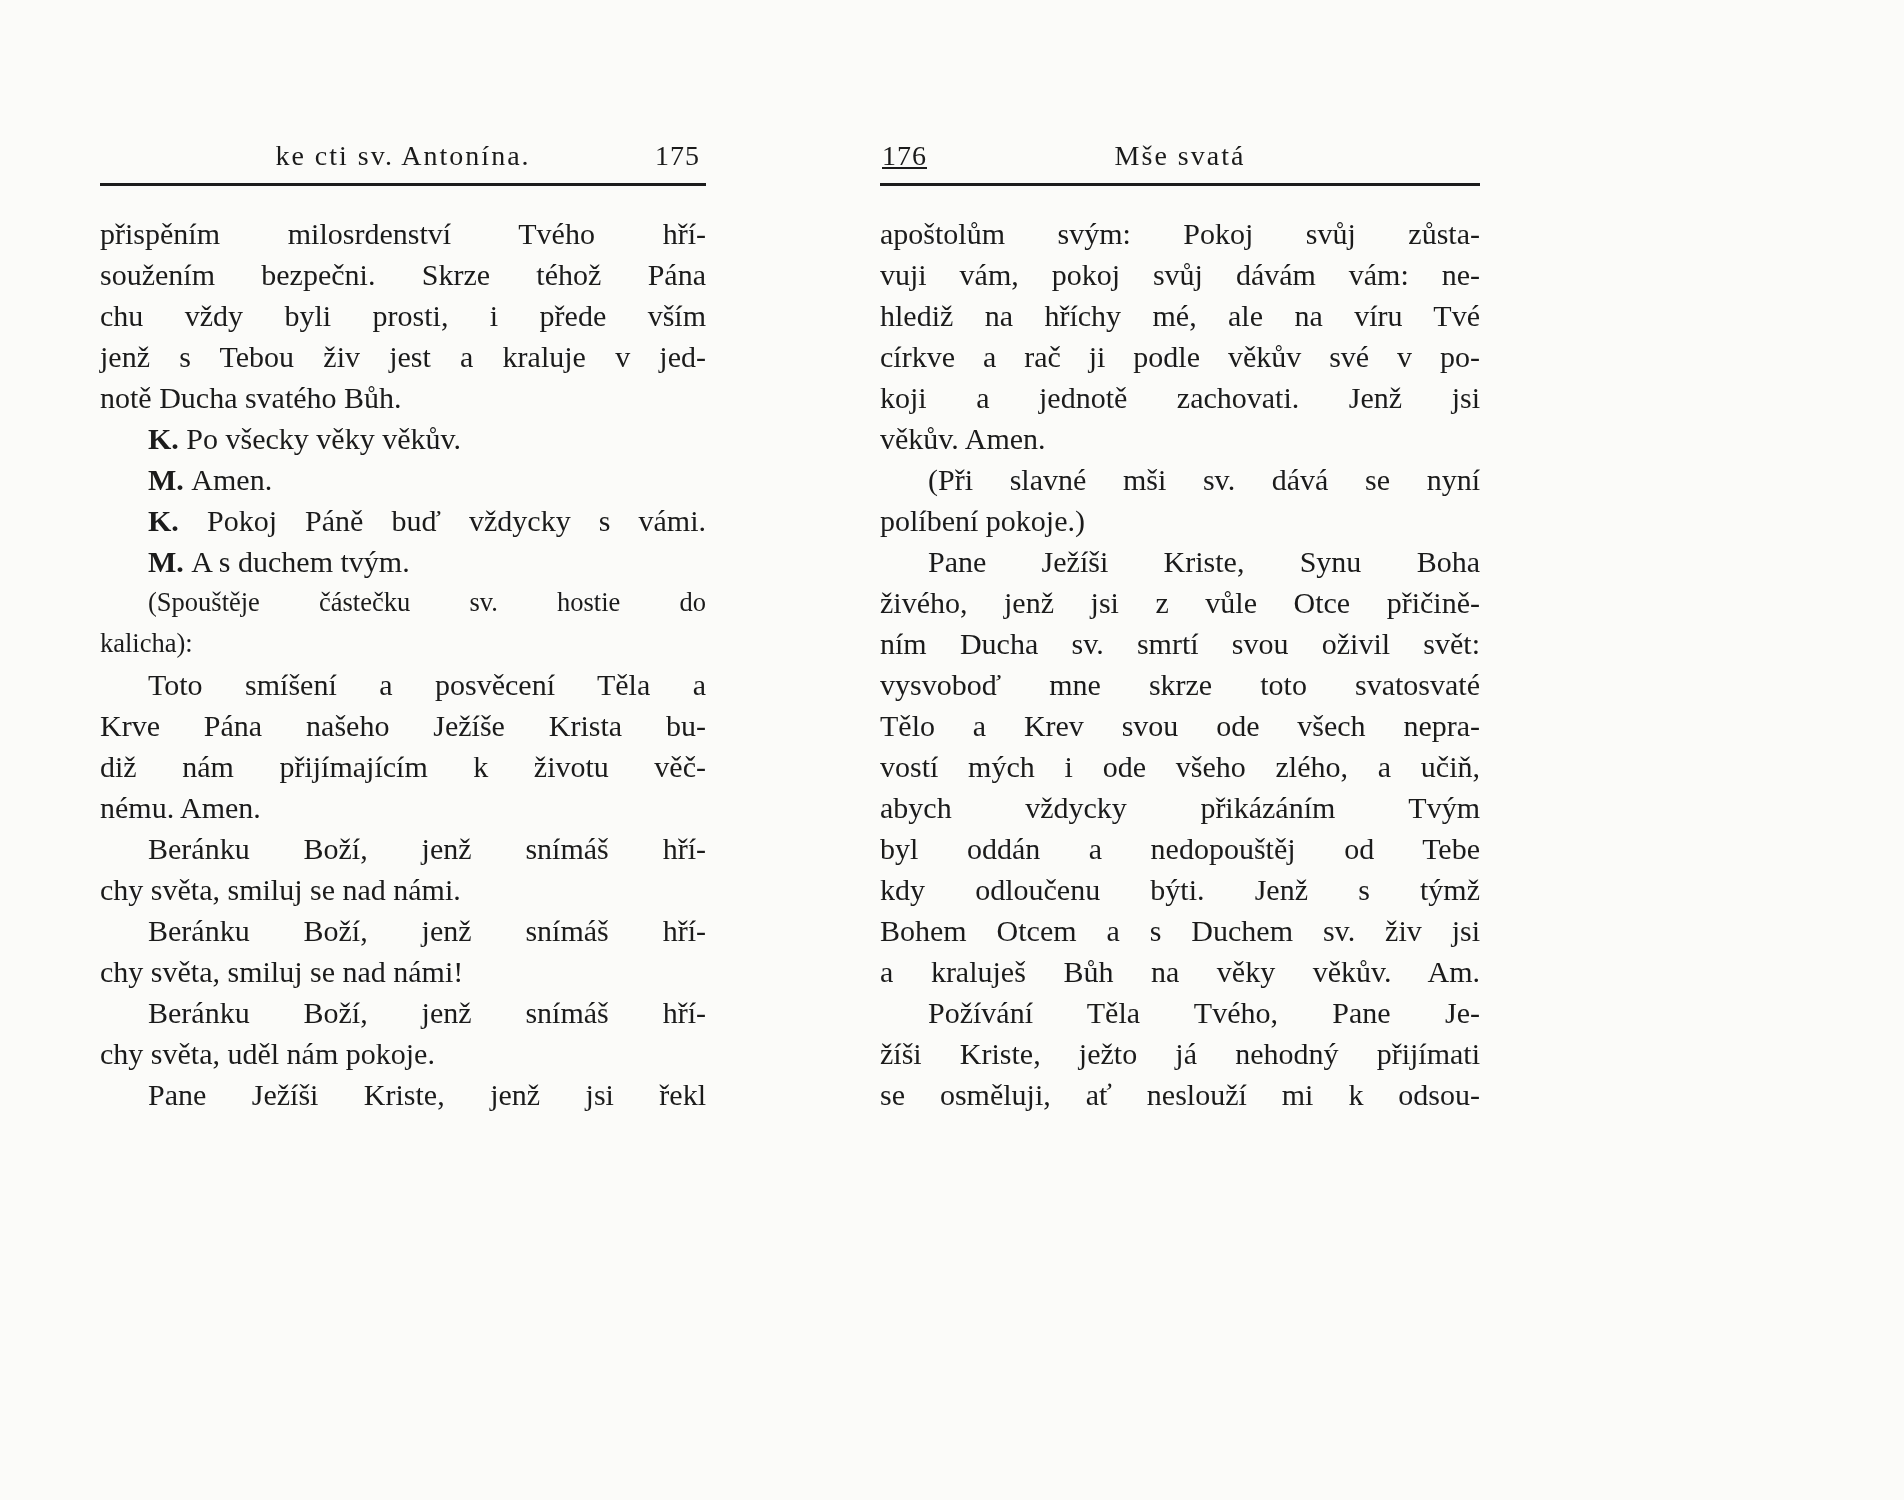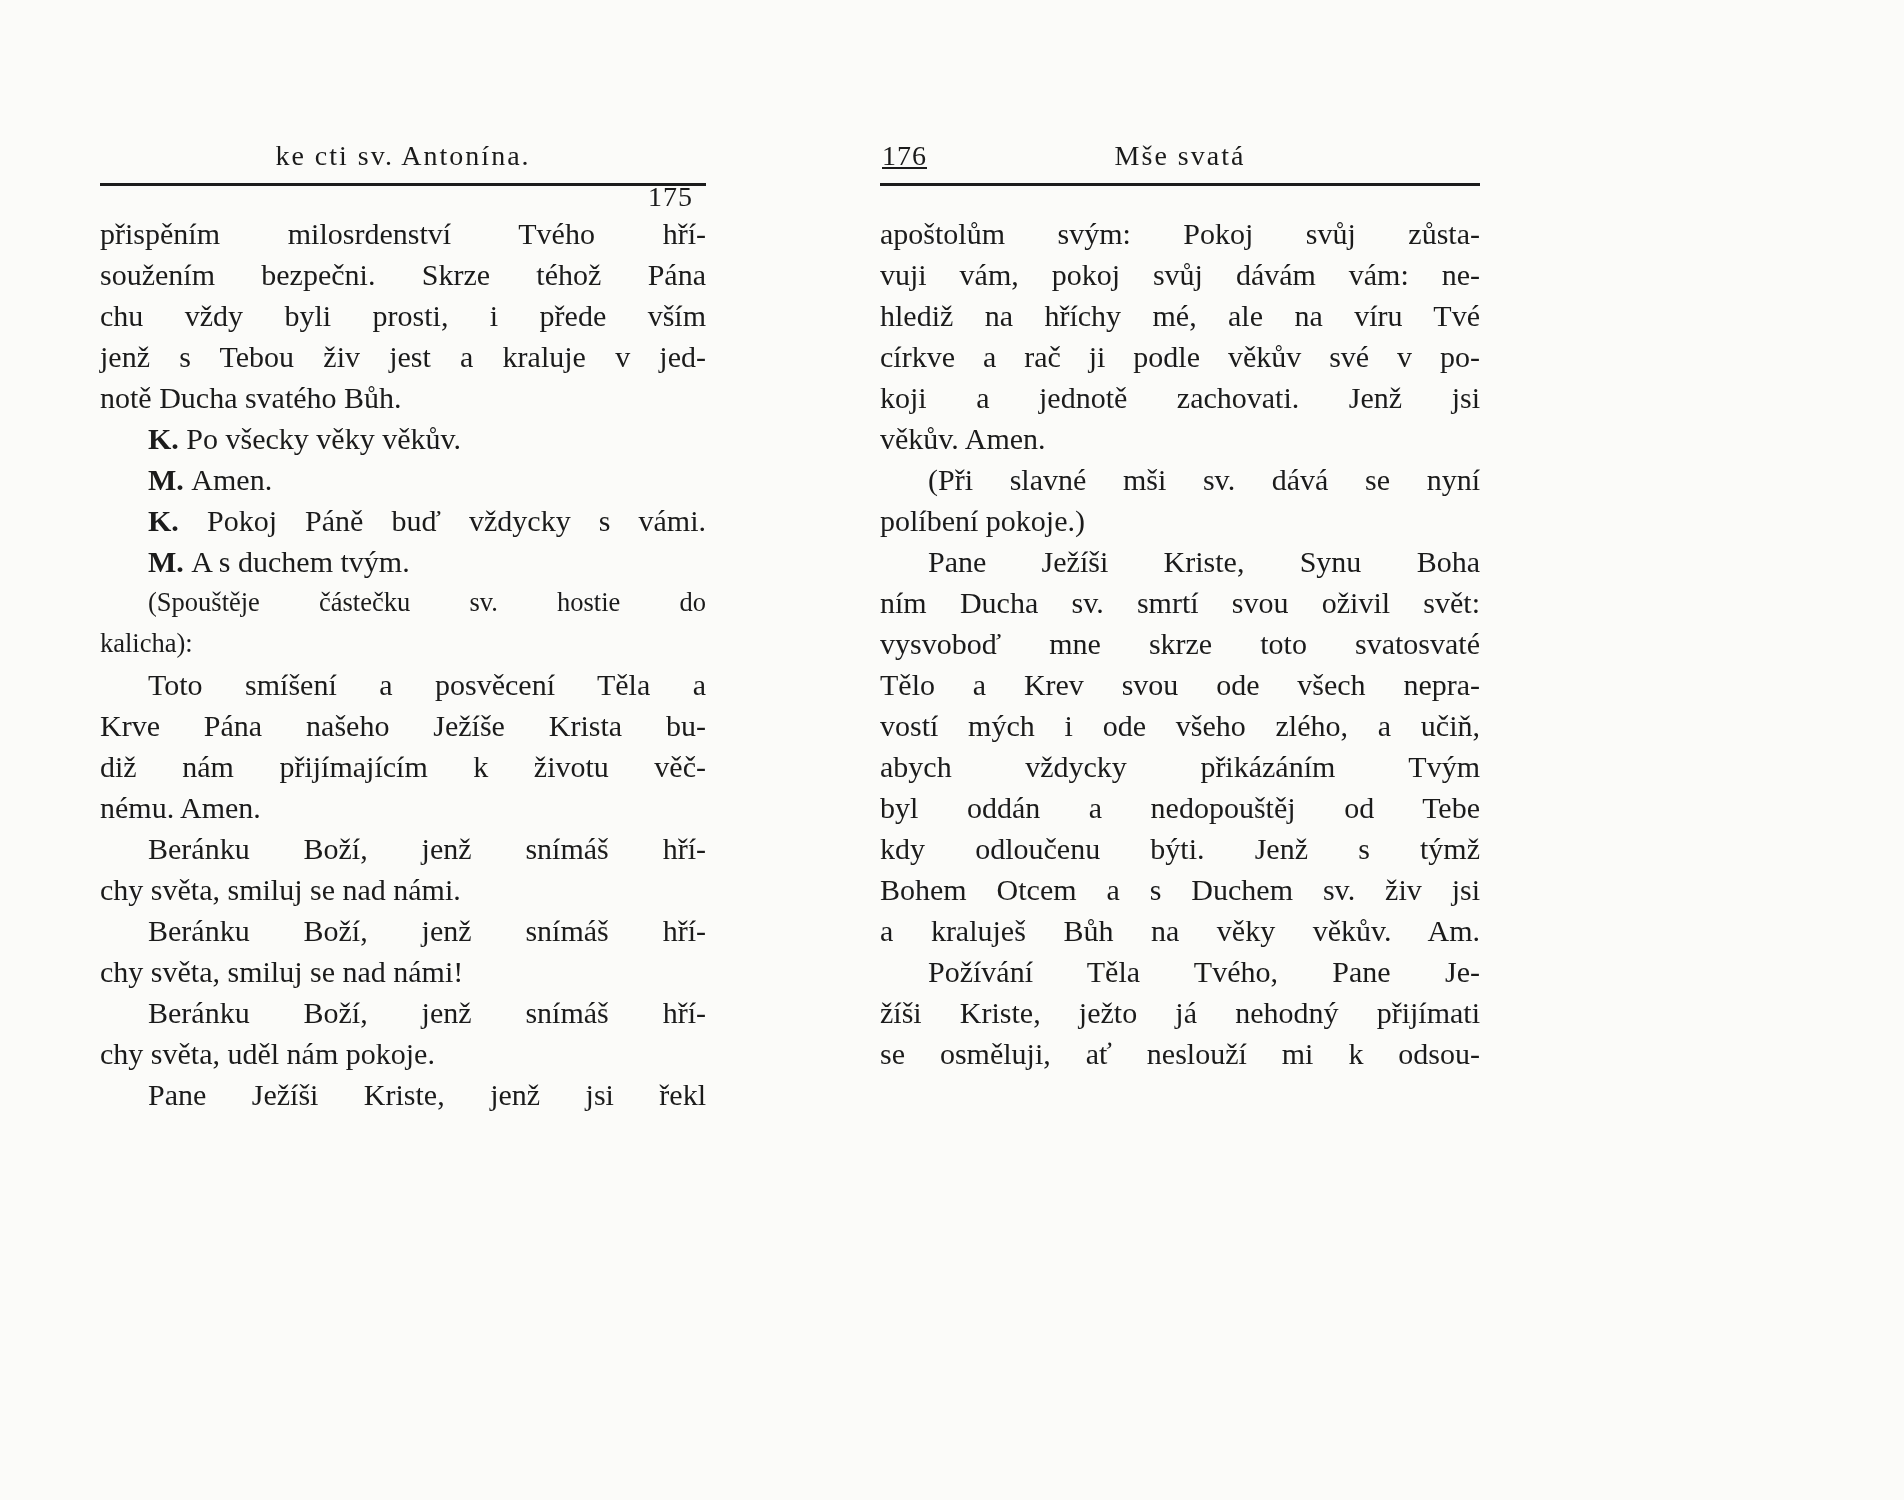--- a/index.html
+++ b/index.html
@@ -32,21 +32,21 @@
     border-bottom: 3px solid #1c1c1c;
   }
   .header-title {
     text-align: center;
   }
   .num {
     position: absolute;
     top: 0;
     letter-spacing: 1px;
   }
-  .num-right { right: 13px; margin-top: 41px; }
+  .num-right { right: 6px; }
   .num-left  { left: 2px; text-decoration: underline; }
 
   .page-body {
     margin-top: 27px;
     font-size: 30px;
     line-height: 41px;
   }
   .line {
     text-align: left;
   }
@@ -106,20 +106,21 @@
   <div class="page-body">
       <div class="line justify">apoštolům svým: Pokoj svůj zůsta-</div>
       <div class="line justify">vuji vám, pokoj svůj dávám vám: ne-</div>
       <div class="line justify">hlediž na hříchy mé, ale na víru Tvé</div>
       <div class="line justify">církve a rač ji podle věkův své v po-</div>
       <div class="line justify">koji a jednotě zachovati. Jenž jsi</div>
       <div class="line">věkův. Amen.</div>
       <div class="line indent justify">(Při slavné mši sv. dává se nyní</div>
       <div class="line">políbení pokoje.)</div>
       <div class="line indent justify">Pane Ježíši Kriste, Synu Boha</div>
+      <div class="line justify">živého, jenž jsi z vůle Otce přičině-</div>
       <div class="line justify">ním Ducha sv. smrtí svou oživil svět:</div>
       <div class="line justify">vysvoboď mne skrze toto svatosvaté</div>
       <div class="line justify">Tělo a Krev svou ode všech nepra-</div>
       <div class="line justify">vostí mých i ode všeho zlého, a učiň,</div>
       <div class="line justify">abych vždycky přikázáním Tvým</div>
       <div class="line justify">byl oddán a nedopouštěj od Tebe</div>
       <div class="line justify">kdy odloučenu býti. Jenž s týmž</div>
       <div class="line justify">Bohem Otcem a s Duchem sv. živ jsi</div>
       <div class="line justify">a kraluješ Bůh na věky věkův. Am.</div>
       <div class="line indent justify">Požívání Těla Tvého, Pane Je-</div>

